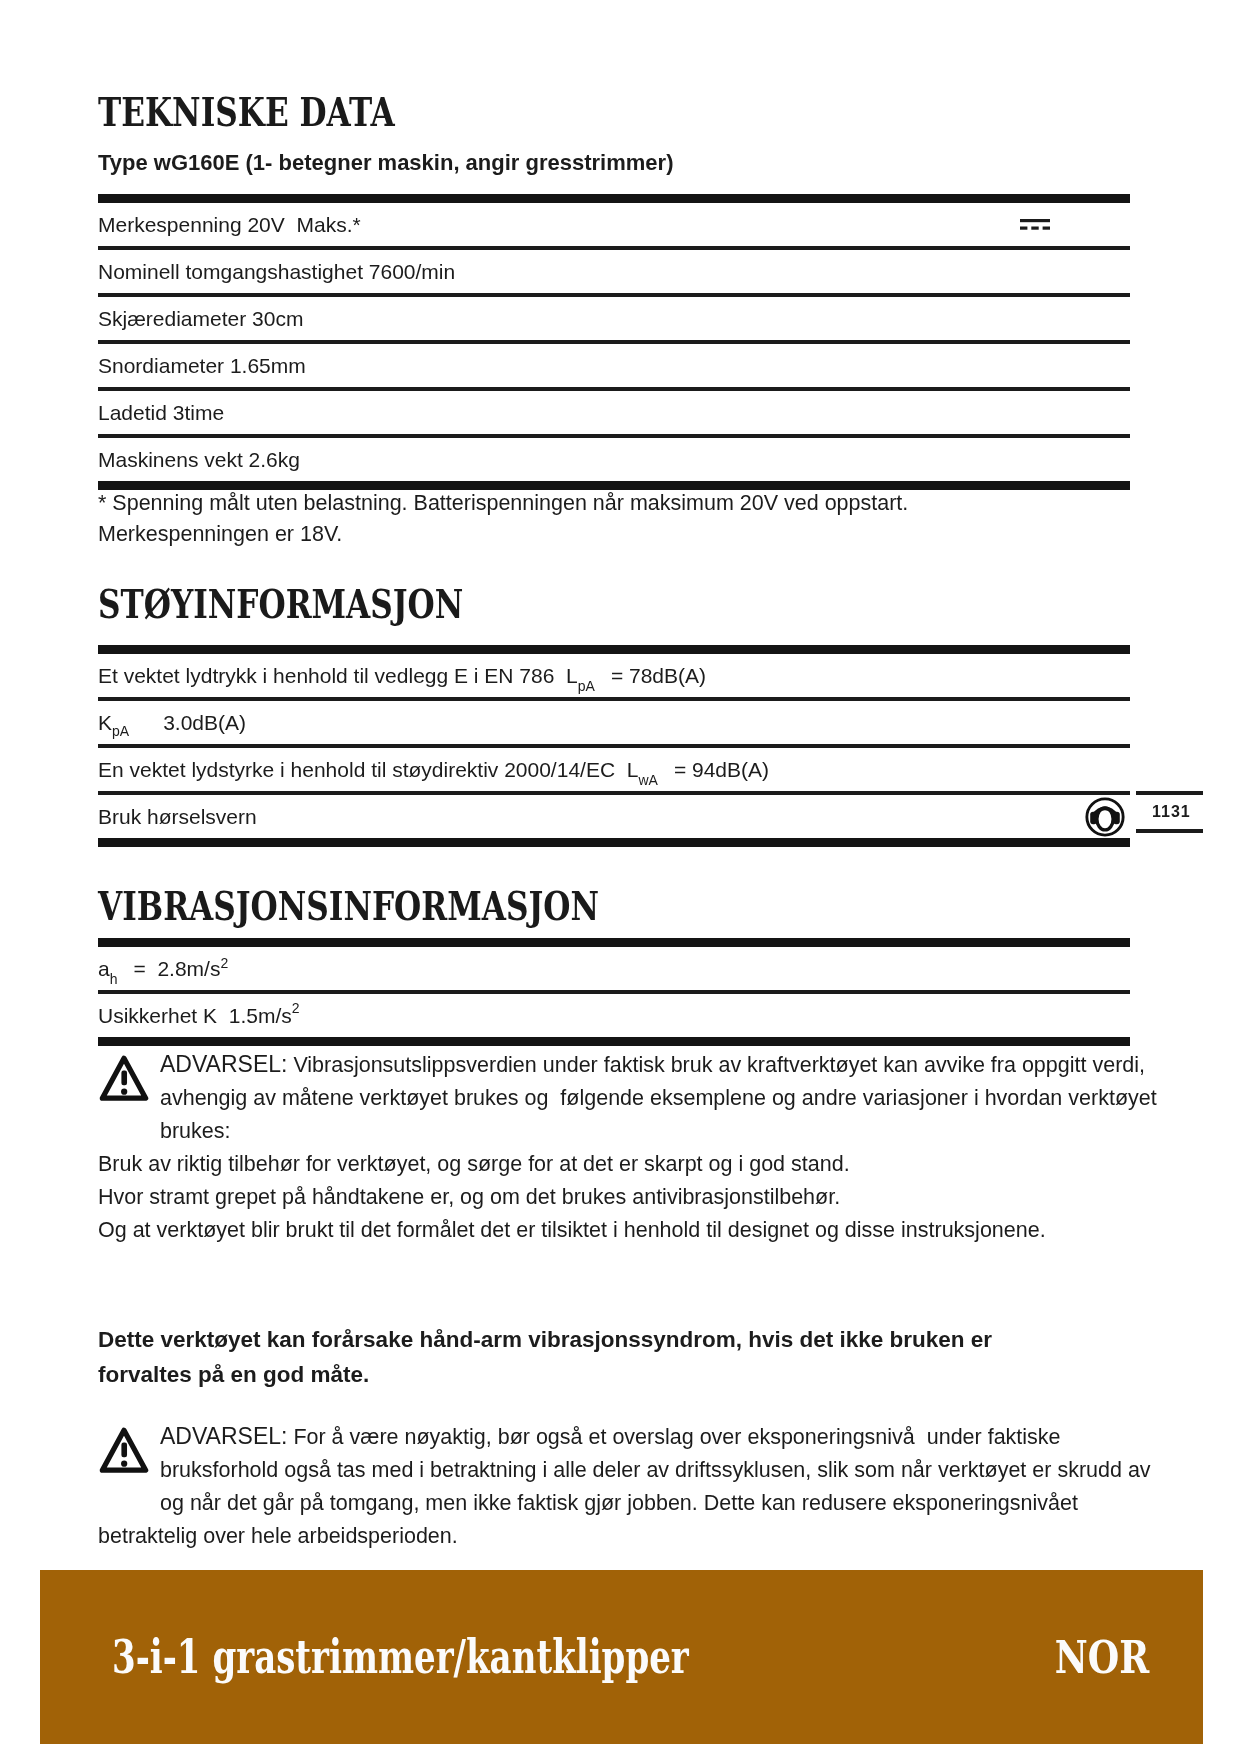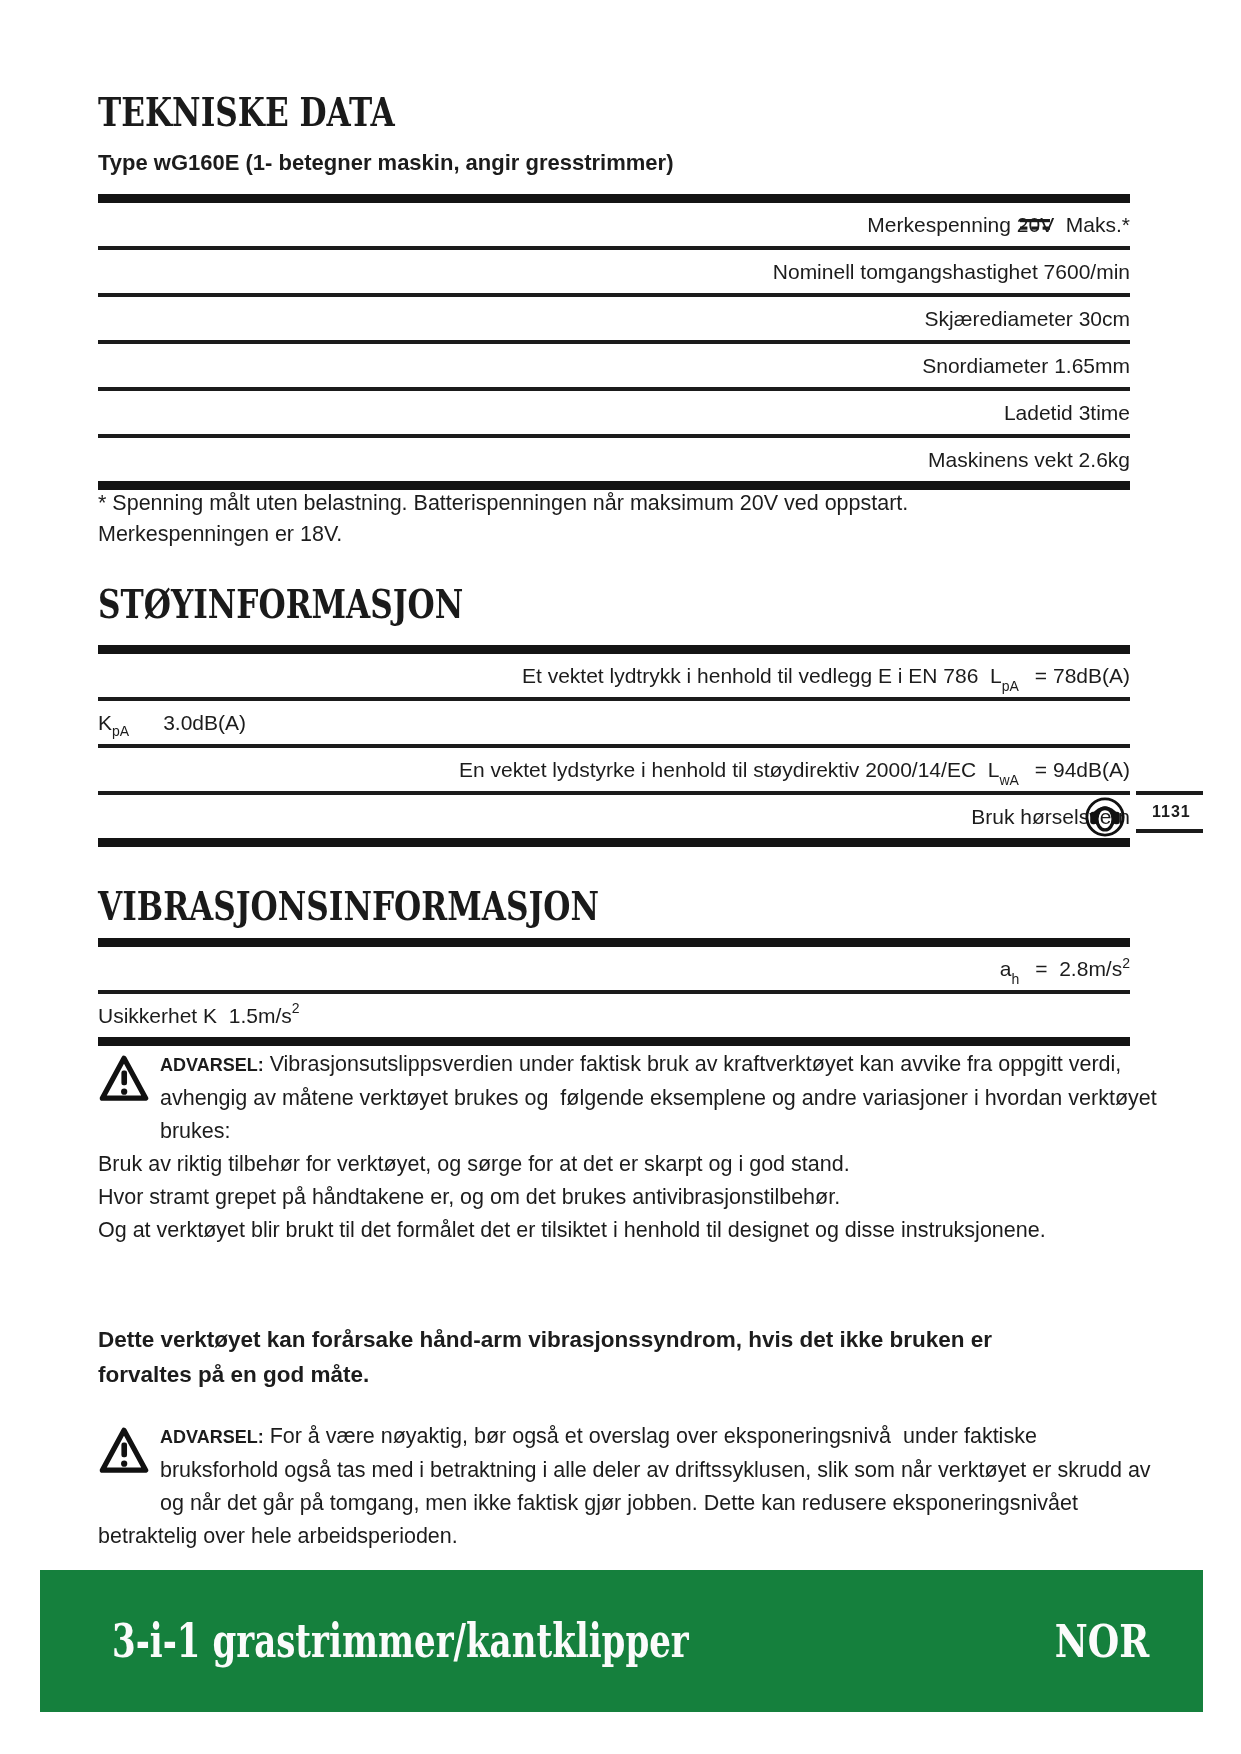--- a/index.html
+++ b/index.html
@@ -8,21 +8,21 @@
   .content-abs{position:absolute;left:98px;width:1032px;}
 
   
   .slab{font-family:"DejaVu Serif", serif;font-weight:bold;color:#1a1a1a;
         transform:scaleX(0.78);transform-origin:left center;white-space:nowrap;}
   .h-main{font-size:40px;line-height:44px;}
   .subtitle{font-size:22px;font-weight:bold;white-space:nowrap;}
 
   
   .dtable{border-top:9px solid #141414;border-bottom:9px solid #141414;}
-  .trow{height:43px;display:flex;align-items:center;justify-content:flex-end;
+  .trow{height:43px;display:flex;align-items:center;justify-content:flex-start;
         border-bottom:4px solid #1b1b1b;font-size:21px;position:relative;}
   .trow:last-child{border-bottom:none;}
   .tlabel{white-space:pre-wrap;}
   .rval{white-space:pre-wrap;display:inline-block;}
   .sub{font-size:14px;position:relative;top:8px;margin-right:16px;}
   .sup{font-size:14px;position:relative;top:-8px;}
   .gap{display:inline-block;width:18px;}
 
   .footnote{font-size:21.5px;line-height:31px;}
 
@@ -34,29 +34,29 @@
 
   
   .page-tab{position:absolute;left:1136px;top:791px;width:67px;height:42px;
             border-top:4px solid #1b1b1b;border-bottom:4px solid #1b1b1b;
             display:flex;align-items:center;padding-left:16px;box-sizing:border-box;
             font-size:16px;font-weight:bold;letter-spacing:1px;}
 
   
   .warn{font-size:21.5px;line-height:33px;width:1060px;}
   .warn .tri{float:left;width:52px;height:60px;margin:2px 10px 8px 0;}
-  .warn-label{font-weight:bold;font-size:18px;margin-top:32px;}
+  .warn-label{font-weight:normal;font-size:23px;margin-top:32px;}
   .warn-text{white-space:pre-wrap;}
   .warn-line{white-space:pre-wrap;}
 
   .bold-note{font-weight:bold;font-size:22.5px;line-height:35px;width:950px;white-space:pre-wrap;}
 
   
-  .footer-bar{position:absolute;left:40px;top:1570px;width:1163px;height:142px;
-              background:#15803d;display:flex;align-items:center;justify-content:space-between;
+  .footer-bar{position:absolute;left:40px;top:1570px;width:1163px;height:174px;
+              background:#a16207;display:flex;align-items:center;justify-content:space-between;
               padding:0 54px 0 72px;box-sizing:border-box;}
   .footer-product{font-family:"DejaVu Serif", serif;font-weight:bold;font-size:46px;color:#fbfbfb;
                   transform:scaleX(0.74);transform-origin:left center;white-space:nowrap;}
   .footer-lang{font-family:"DejaVu Serif", serif;font-weight:bold;font-size:44px;color:#fbfbfb;
                transform:scaleX(0.82);transform-origin:right center;white-space:nowrap;}
   svg{display:block;}
 </style>
 </head>
 <body>
 

